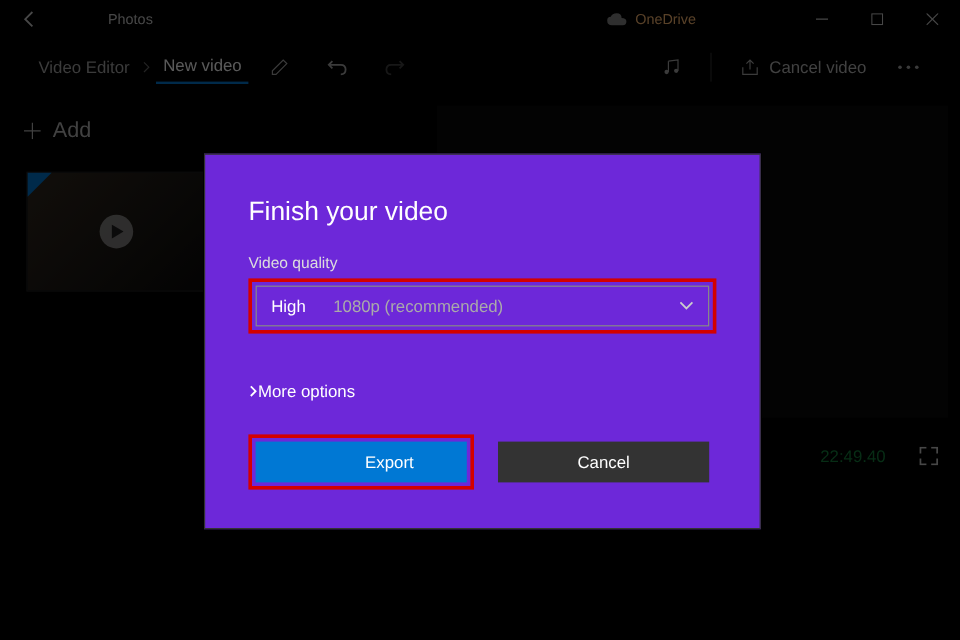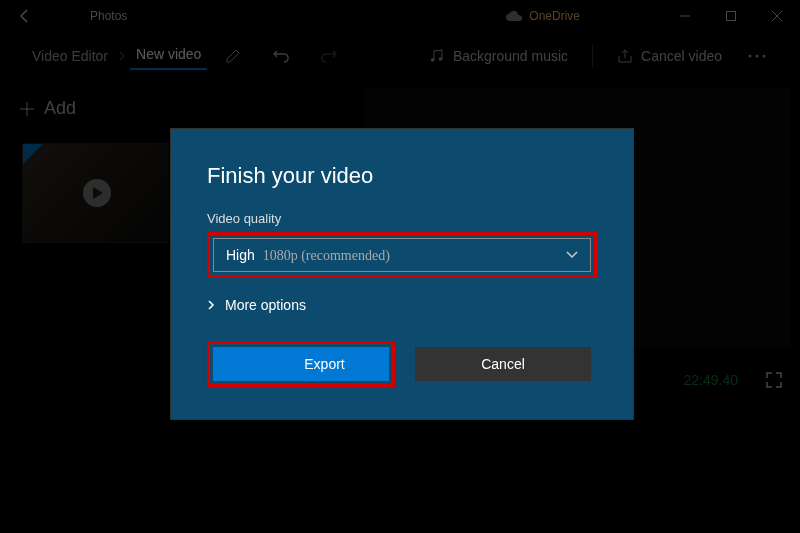--- a/index.html
+++ b/index.html
@@ -29,27 +29,27 @@
   .preview { flex:1; height:260px; background:#0a0a0a; position:relative; }
   .preview .time { position:absolute; right:52px; bottom:-40px; color:#15803d; font-size:14px; }
   .preview .fs { position:absolute; right:8px; bottom:-40px; color:#ccc; }
   .storyboard { position:absolute; bottom:20px; left:0; right:0; padding:0 18px; display:flex; gap:22px; }
   .clip { width:160px; height:64px; background:#1a1a1a; position:relative; border:1px solid #222;}
   .clip.first { background: linear-gradient(90deg,#2a2016,#0f0c08); border-bottom:3px solid #0078d4; }
   .clip .dur { position:absolute; left:6px; bottom:4px; font-size:11px; color:#ddd; display:flex; align-items:center; gap:4px;}
   .clip .mute { position:absolute; right:6px; bottom:4px; color:#ddd; }
   .clip .txt { position:absolute; right:4px; top:2px; width:16px; height:16px; background:#999; }
   
-  .dialog { position:absolute; top:128px; left:170px; width:464px; background:#0c4a6e; border:1px solid #333; box-shadow:0 0 0 1px #000; padding: 34px 36px 32px 36px; }
+  .dialog { position:absolute; top:128px; left:170px; width:464px; background:#6d28d9; border:1px solid #333; box-shadow:0 0 0 1px #000; padding: 34px 36px 32px 36px; }
   .dialog h1 { font-weight:400; font-size:22px; margin-bottom: 22px; }
   .dialog .label { font-size:13px; color:#ddd; margin-bottom:6px; }
   .hl-red { border:3px solid #d40000; padding:3px; }
   .select { height:34px; border:1px solid #888; display:flex; align-items:center; padding:0 12px; font-size:14px; color:#fff; justify-content:space-between; }
-  .select .val2 { color:#aaa; margin-left:4px;font-family:Liberation Serif, serif; }
-  .moreopt { display:flex; align-items:center; gap:10px; margin-top:19px; font-size:14px; }
+  .select .val2 { color:#aaa; margin-left:19px; }
+  .moreopt { display:flex; align-items:center; margin-top:40px; font-size:14px; }
   .dlgbtns { display:flex; gap:14px; margin-top:28px; }
   .btnwrap { flex:1; }
   .btn { height:34px; display:flex; align-items:center; justify-content:center; font-size:14px; }
   .btn.primary { background:#0078d4; color:#fff;padding-left:47px; }
   .btn.secondary { background:#333; color:#fff; }
   .plainwrap { padding:6px; }
   svg { display:block; }
 </style>
 </head>
 <body>
@@ -110,21 +110,20 @@
           <path d="M13 3 L16 6 L13 9 M16 6 L6 6 Q2 6 2 10 Q2 14 6 14" stroke="#aaa" fill="none" stroke-width="1.5"></path>
         </svg>
     </div>
     <div class="spacer"></div>
     <div class="rbtn">
       <svg width="16" height="16" viewBox="0 0 16 16">
           <path d="M5 3 L13 2 L13 11 M5 3 L5 12" stroke="#aaa" fill="none"></path>
           <circle cx="3.5" cy="12" r="1.8" fill="#aaa"></circle>
           <circle cx="11.5" cy="11" r="1.8" fill="#aaa"></circle>
         </svg>
-      <span>Background music</span>
     </div>
     <div class="sep"></div>
     <div class="rbtn">
       <svg width="16" height="16" viewBox="0 0 16 16">
           <path d="M2 8 L2 14 L14 14 L14 8 M8 2 L8 10 M5 5 L8 2 L11 5" stroke="#aaa" fill="none"></path>
         </svg>
       <span>Cancel video</span>
     </div>
     <div class="rbtn" style="padding:0 8px">
       <svg width="18" height="4" viewBox="0 0 18 4">

